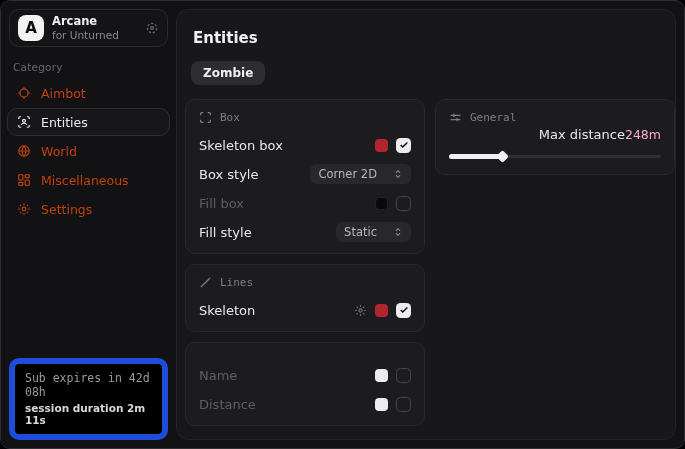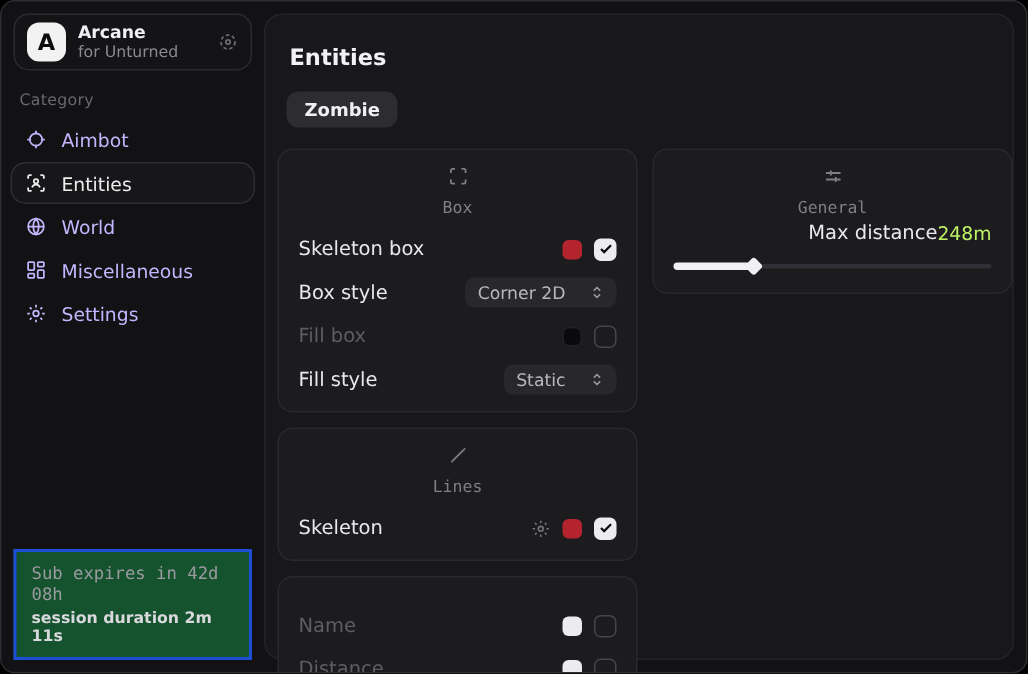--- a/index.html
+++ b/index.html
@@ -21,28 +21,28 @@
     font-weight:bold; font-size:15px;
   }
   .brand-text{ flex:1; line-height:1.15; }
   .brand-title{ color:#f0f0f2; font-size:11.5px; font-weight:bold; }
   .brand-sub{ color:#8a8a90; font-size:10.5px; }
   .brand-gear{ color:#6b6b72; display:flex; }
   .category{ margin:14px 12px 4px; color:#68686e; font-size:10.5px; letter-spacing:.2px; }
   .nav{ padding:2px 6px; display:flex; flex-direction:column; gap:1px; }
   .nav-item{
     display:flex; align-items:center; gap:10px; height:28px; padding:0 8px;
-    border-radius:10px; border:1px solid transparent; color:#c4b5fd; font-size:12.5px;
+    border-radius:10px; border:1px solid transparent; color:#c2410c; font-size:12.5px;
     cursor:default;
   }
   .nav-item .nicon{ display:flex; width:15px; justify-content:center; }
   .nav-item.active{ background:#17171a; border-color:#2e2e34; color:#eceded; }
   .subbox{
     position:absolute; left:8px; right:8px; bottom:8px;
-    border:2px solid #1d4ed8; border-radius:0; padding:7px 10px 8px; background:#14532d;
+    border:6px solid #1d4ed8; border-radius:10px; padding:7px 10px 8px; background:#000000;
   }
   .subline1{ font-family:"DejaVu Sans Mono","Liberation Mono",monospace; color:#9a9aa0; font-size:11.5px; }
   .subline2{ color:#d9d9dd; font-size:10.5px; font-weight:bold; margin-top:3px; }
   
   .main{
     position:absolute; left:175px; top:8px; right:8px; bottom:8px;
     background:#18181b; border:1px solid #242428; border-radius:12px;
     padding:12px 8px;
   }
   .page-title{ margin:7px 0 0 8px; color:#f2f2f4; font-size:15px; font-weight:bold; }
@@ -53,21 +53,21 @@
   }
   .tab.active{ background:#2c2c31; color:#f0f0f2; font-weight:bold; }
   .columns{ display:flex; gap:10px; margin-top:14px; align-items:flex-start; }
   .col{ display:flex; flex-direction:column; gap:10px; width:240px; }
   .card{
     background:#1c1c1f; border:1px solid #28282d; border-radius:10px;
     padding:11px 13px 13px; width:240px;
   }
   .card-head{
     display:flex; align-items:center; gap:8px; color:#7f7f86;
-    font-family:"DejaVu Sans Mono","Liberation Mono",monospace; font-size:11px;flex-direction:column;
+    font-family:"DejaVu Sans Mono","Liberation Mono",monospace; font-size:11px;
   }
   .card-head .cicon{ display:flex; }
   .row{
     display:flex; align-items:center; justify-content:space-between;
     margin-top:13px; height:16px;
   }
   .row-label{ font-size:13px; color:#e9e9eb; font-weight:500; }
   .row-label.dim{ color:#5d5d64; }
   .controls{ display:flex; align-items:center; gap:8px; }
   .swatch{ width:13px; height:13px; border-radius:4px; }
@@ -75,21 +75,21 @@
   .checkbox{ width:15px; height:15px; border-radius:4.5px; display:flex; align-items:center; justify-content:center; }
   .checkbox.checked{ background:#ececee; }
   .checkbox.unchecked{ border:1.5px solid #45454c; background:transparent; }
   .select{
     display:flex; align-items:center; gap:16px; background:#27272c; border-radius:6px;
     padding:3px 8px; color:#b8b8be; font-size:11.5px; cursor:default;
   }
   .mini-gear{ display:flex; color:#74747b; }
   
   .slider-row{ display:flex; align-items:center; justify-content:flex-end; margin-top:3px; }
-  .slider-value{ font-size:12.5px; color:#bef264; }
+  .slider-value{ font-size:12.5px; color:#f9a8d4; }
   .slider{ position:relative; margin-top:10px; height:9px; }
   .slider-track{ position:absolute; top:3px; left:0; right:0; height:3px; border-radius:2px; background:#2f2f35; }
   .slider-fill{ position:absolute; top:2px; left:0; height:5px; border-radius:3px; background:#f1f1f3; }
   .slider-thumb{
     position:absolute; top:0; width:9px; height:9px; background:#f1f1f3;
     border-radius:2px; transform:translateX(-4px) rotate(45deg);
   }
   svg{ display:block; }
 </style>
 </head>

